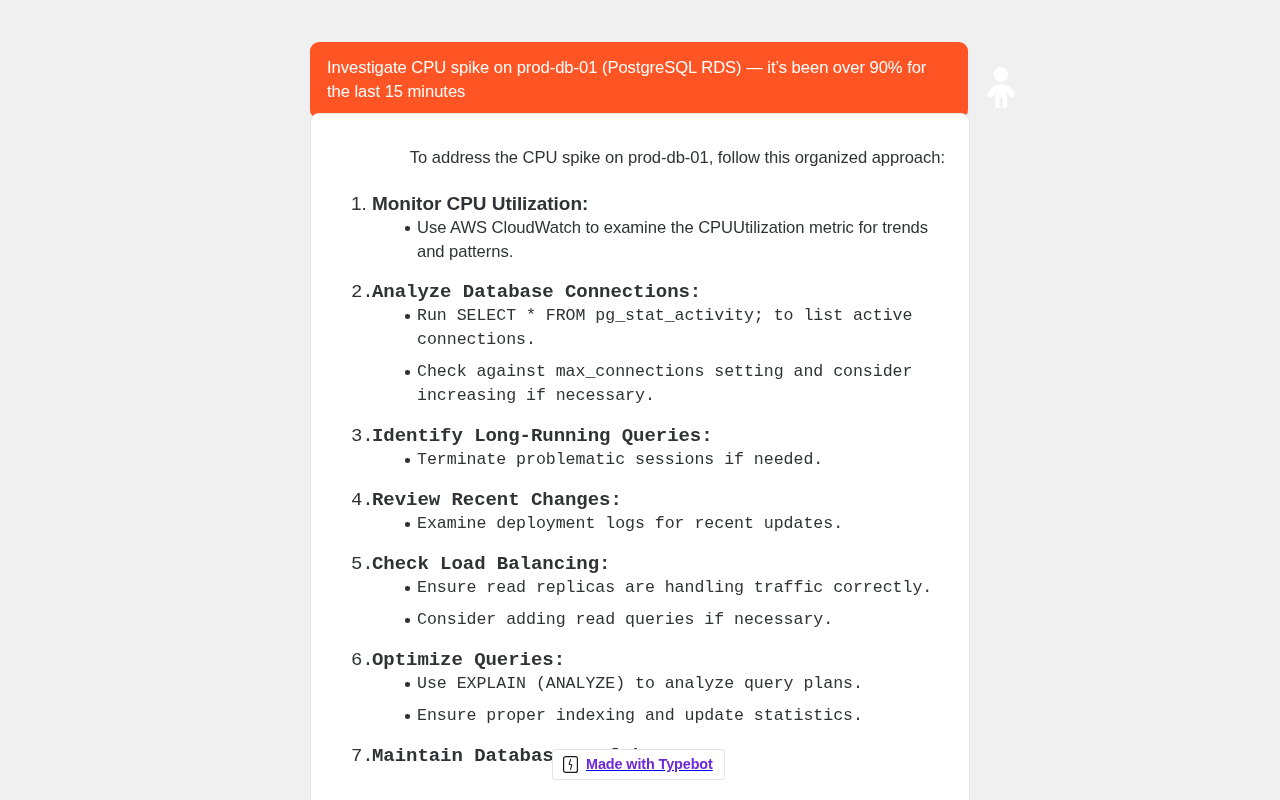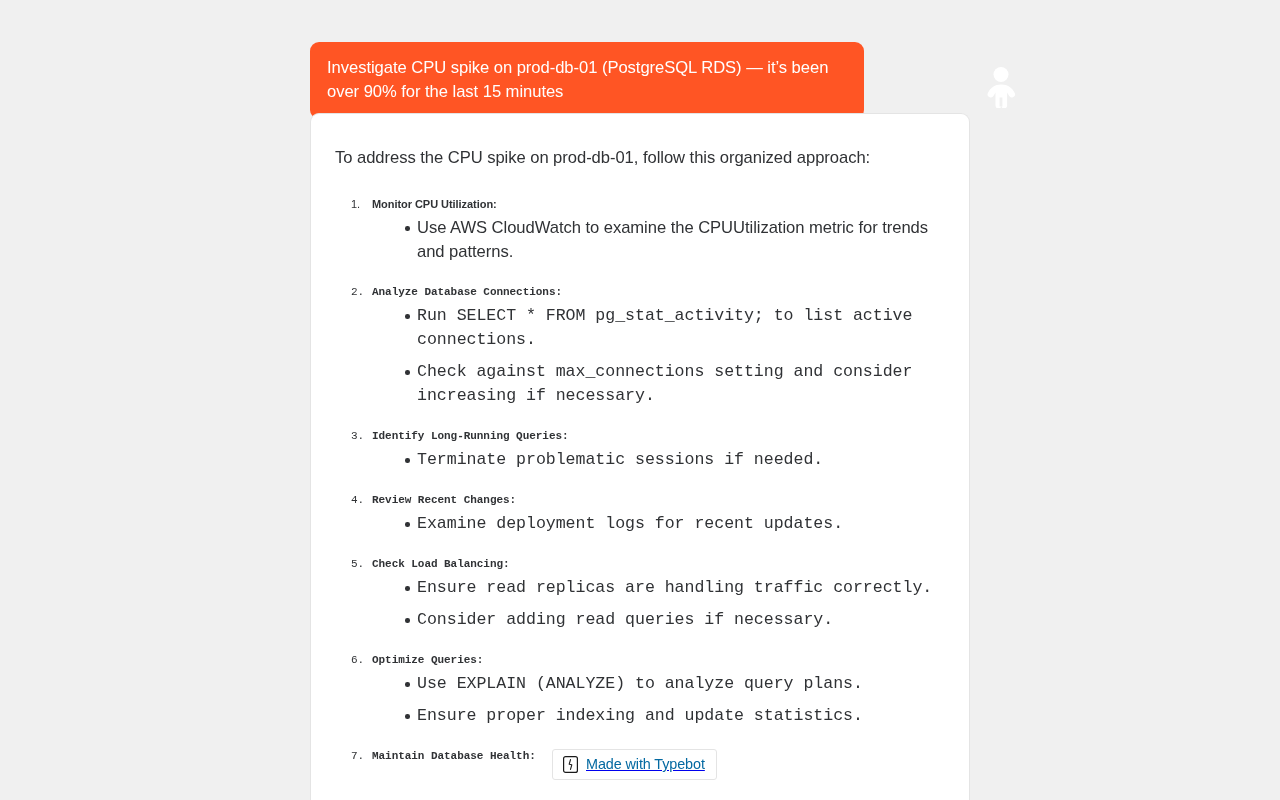--- a/index.html
+++ b/index.html
@@ -28,21 +28,21 @@
   }
 
   .user-bubble {
     background: #ff5524;
     color: #ffffff;
     border-radius: 9px;
     padding: 14px 17px 15px 17px;
     font-size: 16.6px;
     line-height: 24px;
     box-sizing: border-box;
-    width: 554px;
+    width: 658px;
     letter-spacing: -0.05px;
   }
 
   
   .avatar {
     position: absolute;
     left: 984px;
     top: 64px;
     width: 34px;
     height: 44px;
@@ -65,41 +65,42 @@
   }
 
   .bot-inner {
     padding: 32px 24px 0 24px;
     color: #303235;
   }
 
   .intro {
     font-size: 16.6px;
     line-height: 24px;
-    margin: 0 0 22px 0;
-    color: #303235;
-    letter-spacing: -0.05px;
+    margin: 0 0 22px 8px;
+    color: #303235;
+    letter-spacing: -0.05px;
+    text-align: right;
   }
 
   
   ol.steps {
     margin: 0;
     padding: 0 0 0 37px;
     list-style: none;
     counter-reset: stepnum;
   }
 
   ol.steps > li {
     position: relative;
     counter-increment: stepnum;
     margin: 0 0 0 0;
   }
 
   ol.steps > li .step-title {
-    font-size: 11px;
+    font-size: 19px;
     line-height: 24px;
     font-weight: bold;
     color: #303235;
     display: block;
     margin-bottom: 0;
     letter-spacing: -0.05px;
   }
 
   ol.steps > li .step-title::before {
     content: counter(stepnum) ".";
@@ -151,22 +152,22 @@
     background: #ffffff;
     border: 1px solid #e4e4e4;
     border-radius: 3px;
     padding: 5px 11px 6px 10px;
     box-sizing: border-box;
     height: 31px;
   }
 
   .typebot-badge .badge-label {
     font-size: 14.4px;
-    font-weight: normal;
-    color: #0369a1;
+    font-weight: bold;
+    color: #6d28d9;
     line-height: 18px;
     white-space: nowrap;
     letter-spacing: -0.1px;
   }
 
   .badge-icon {
     width: 15px;
     height: 17px;
     flex: 0 0 auto;
   }

